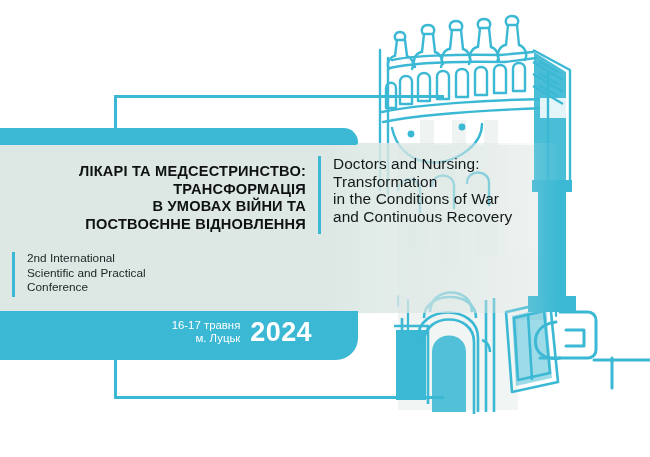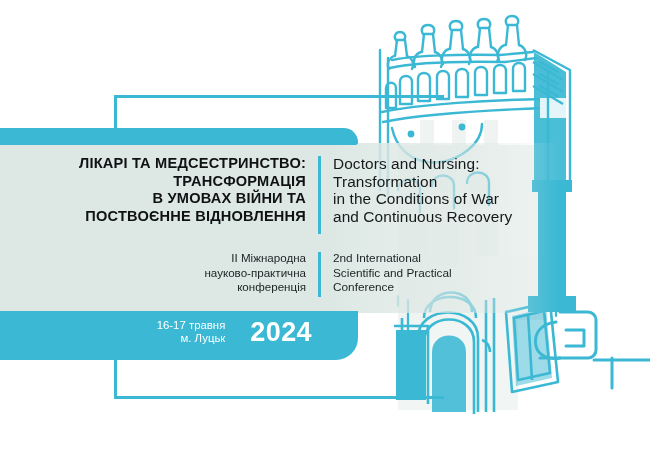--- a/index.html
+++ b/index.html
@@ -91,20 +91,21 @@
     width: 306px;
     text-align: right;
     padding-right: 0px;
     font-size: 14.6px;
     font-weight: 700;
     line-height: 17.6px;
     letter-spacing: 0.2px;
     color: #0f1112;
     text-transform: uppercase;
     white-space: pre-line;
+    margin-top: 8px;
   }
   .divider-title {
     width: 3px;
     height: 78px;
     background: #3bb8d4;
     margin: 1px 12px 0 12px;
     flex: 0 0 auto;
   }
   .title-en {
     flex: 1 1 auto;
@@ -171,21 +172,21 @@
     font-size: 11.4px;
     font-weight: 400;
     line-height: 13.4px;
     white-space: pre-line;
   }
   .year {
     color: #ffffff;
     font-size: 27px;
     font-weight: 700;
     letter-spacing: 0.4px;
-    margin-left: 25px;
+    margin-left: 10px;
     line-height: 28px;
   }
 </style>
 </head>
 <body>
 
 <div id="poster">
 
   <svg class="illustration" viewBox="0 0 650 457" preserveAspectRatio="none" xmlns="http://www.w3.org/2000/svg">
     <defs>
@@ -345,23 +346,20 @@
 В УМОВАХ ВІЙНИ ТА
 ПОСТВОЄННЕ ВІДНОВЛЕННЯ</div>
     <div class="divider-title"></div>
     <div class="title-en">Doctors and Nursing:
 Transformation
 in the Conditions of War
 and Continuous Recovery</div>
   </div>
 
   <div class="subtitle-block">
-    <div class="subtitle-ua">II Міжнародна
-науково-практична
-конференція</div>
     <div class="divider-subtitle"></div>
     <div class="subtitle-en">2nd International
 Scientific and Practical
 Conference</div>
   </div>
 
   <div class="date-block">
     <div class="date-lines">16-17 травня
 м. Луцьк</div>
     <div class="year">2024</div>

